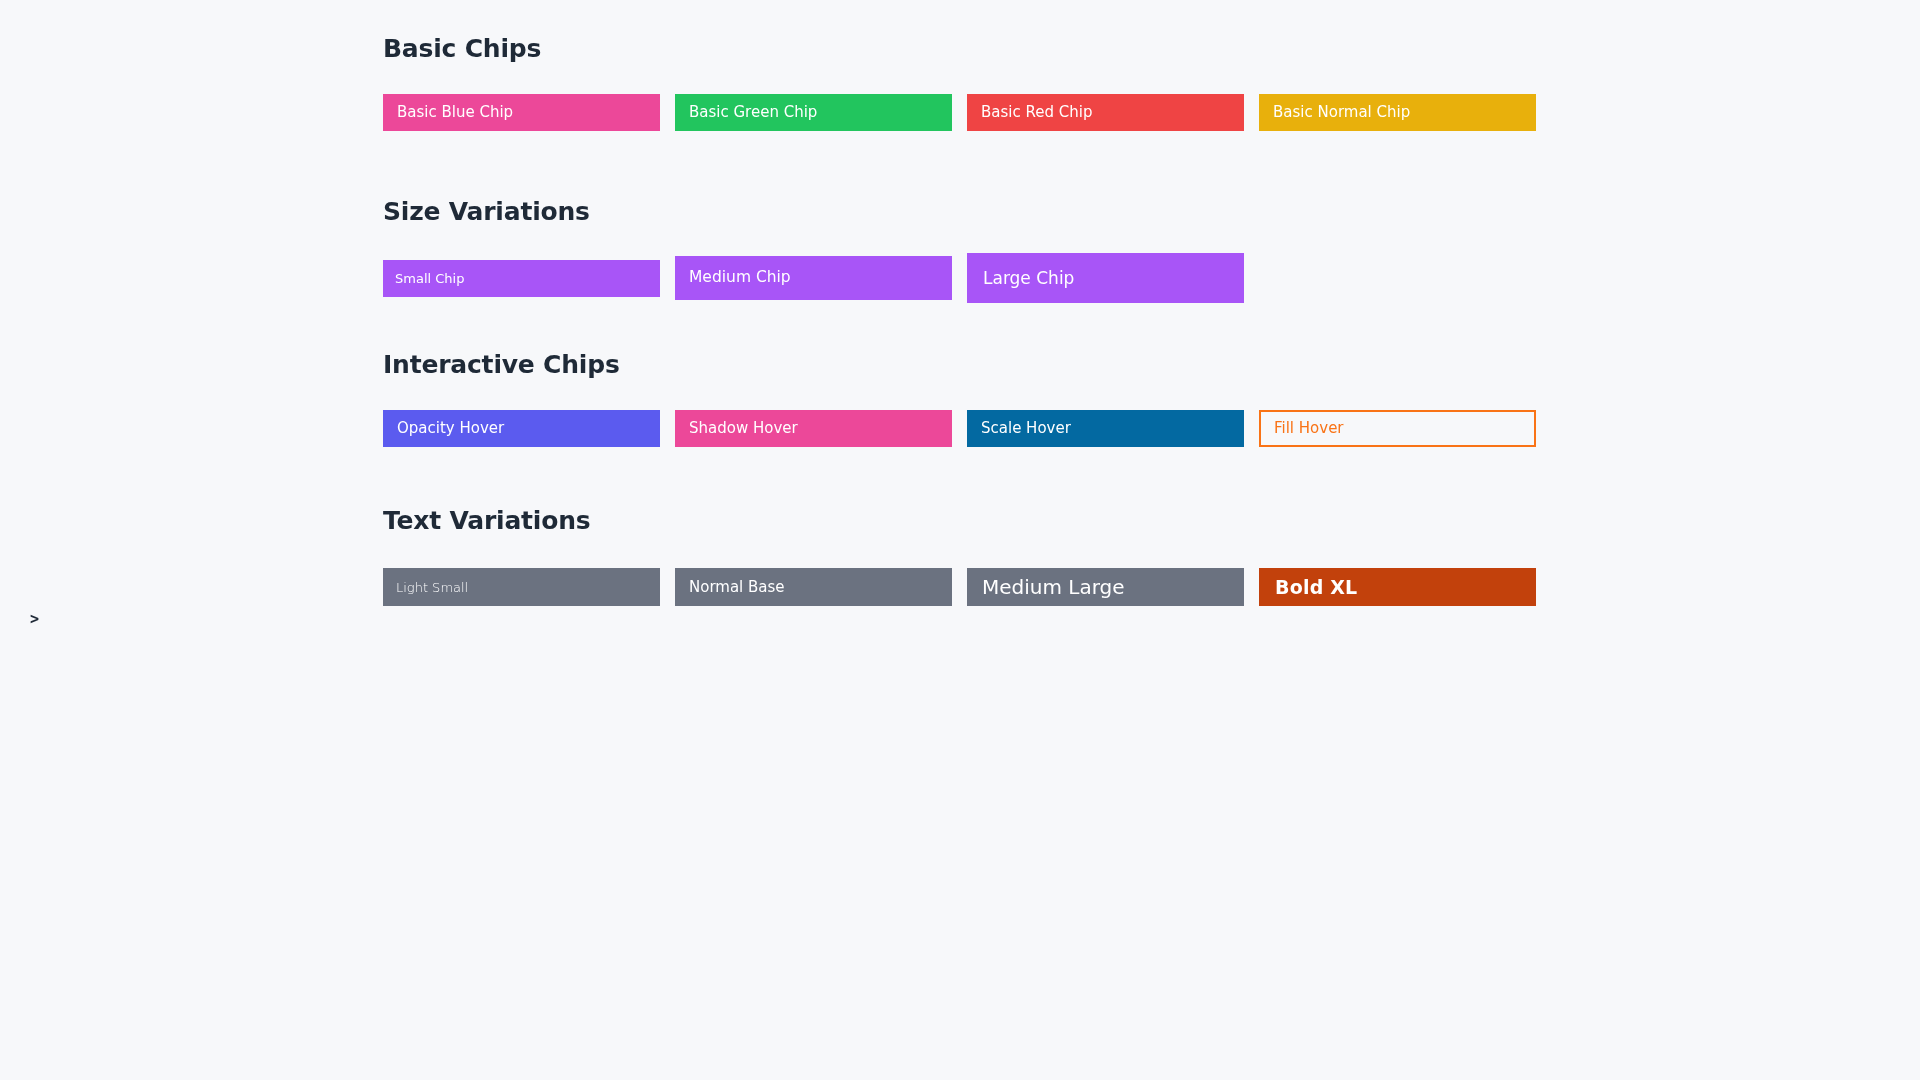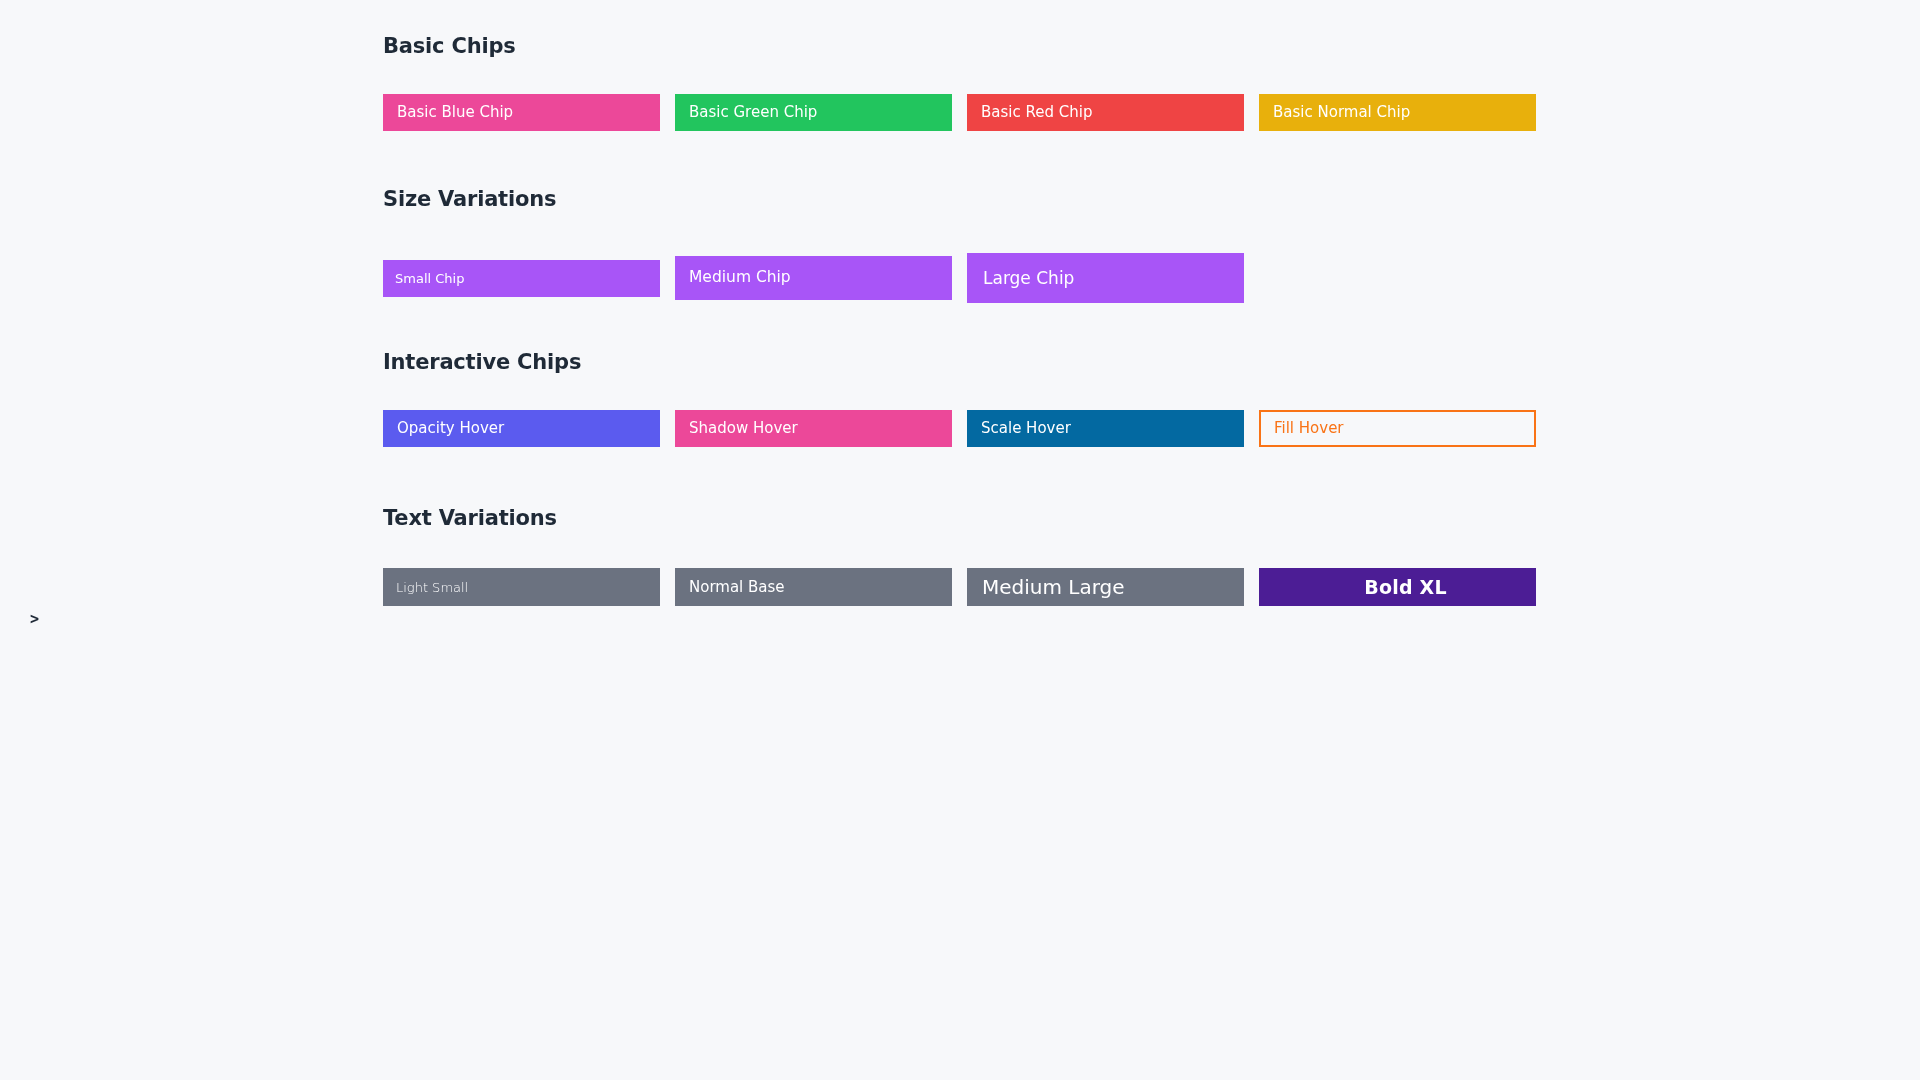--- a/index.html
+++ b/index.html
@@ -22,21 +22,21 @@
     left: 0;
     top: 0;
     width: 1920px;
     height: 1080px;
   }
 
   
   .section-title {
     position: absolute;
     left: 383px;
-    font-size: 21px;
+    font-size: 25px;
     font-weight: bold;
     color: #1f2a37;
     letter-spacing: -0.2px;
     white-space: nowrap;
     line-height: 1;
   }
 
   
   .chip-row {
     position: absolute;
@@ -125,21 +125,21 @@
       <span>Basic Green Chip</span>
     </div>
     <div class="chip" style="background:#ef4444;">
       <span>Basic Red Chip</span>
     </div>
     <div class="chip" style="background:#e8b00c;">
       <span>Basic Normal Chip</span>
     </div>
   </div>
 
-  <h2 class="section-title" style="top:189px;">Size Variations</h2>
+  <h2 class="section-title" style="top:199px;">Size Variations</h2>
 
   <div class="chip-row row-size">
     <div class="cell">
       <div class="chip chip-small" style="background:#a855f7;">
         <span>Small Chip</span>
       </div>
     </div>
     <div class="cell">
       <div class="chip chip-medium" style="background:#a855f7;">
         <span>Medium Chip</span>
@@ -182,21 +182,21 @@
       <div class="chip txt-normal" style="background:#6b7280;">
         <span>Normal Base</span>
       </div>
     </div>
     <div class="cell">
       <div class="chip txt-medium" style="background:#6b7280;">
         <span>Medium Large</span>
       </div>
     </div>
     <div class="cell">
-      <div class="chip txt-bold" style="background:#4c1d95;justify-content:center;">
+      <div class="chip txt-bold" style="background:#c2410c;">
         <span>Bold XL</span>
       </div>
     </div>
   </div>
 
   <div class="prompt-caret">&gt;</div>
 
 </div>
 
 </body></html>

